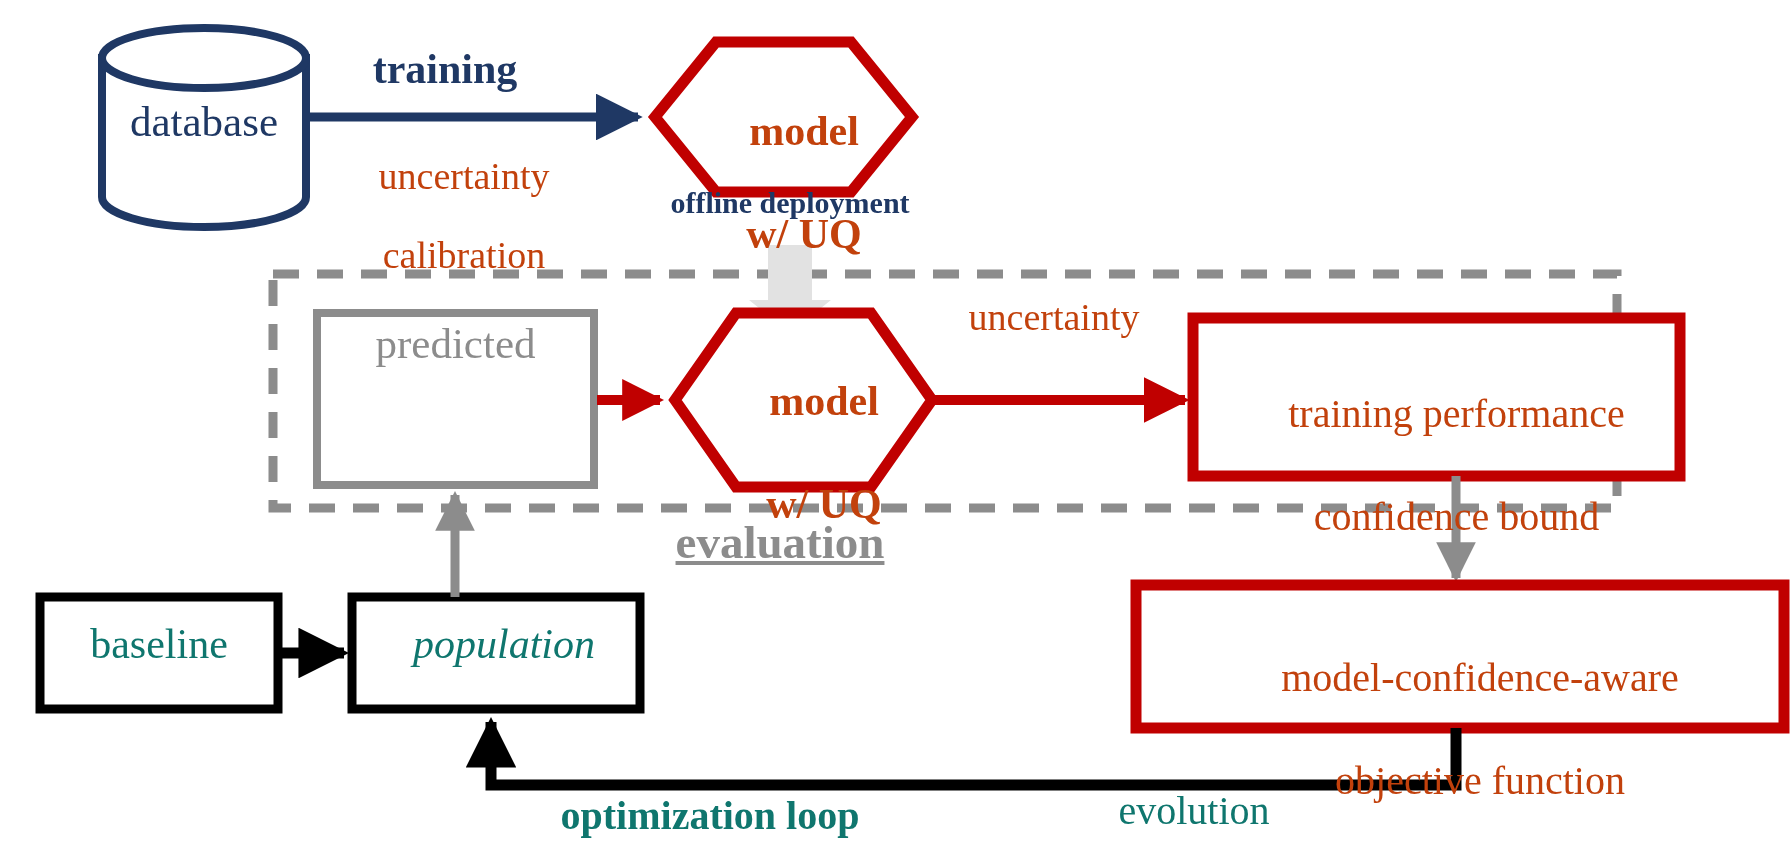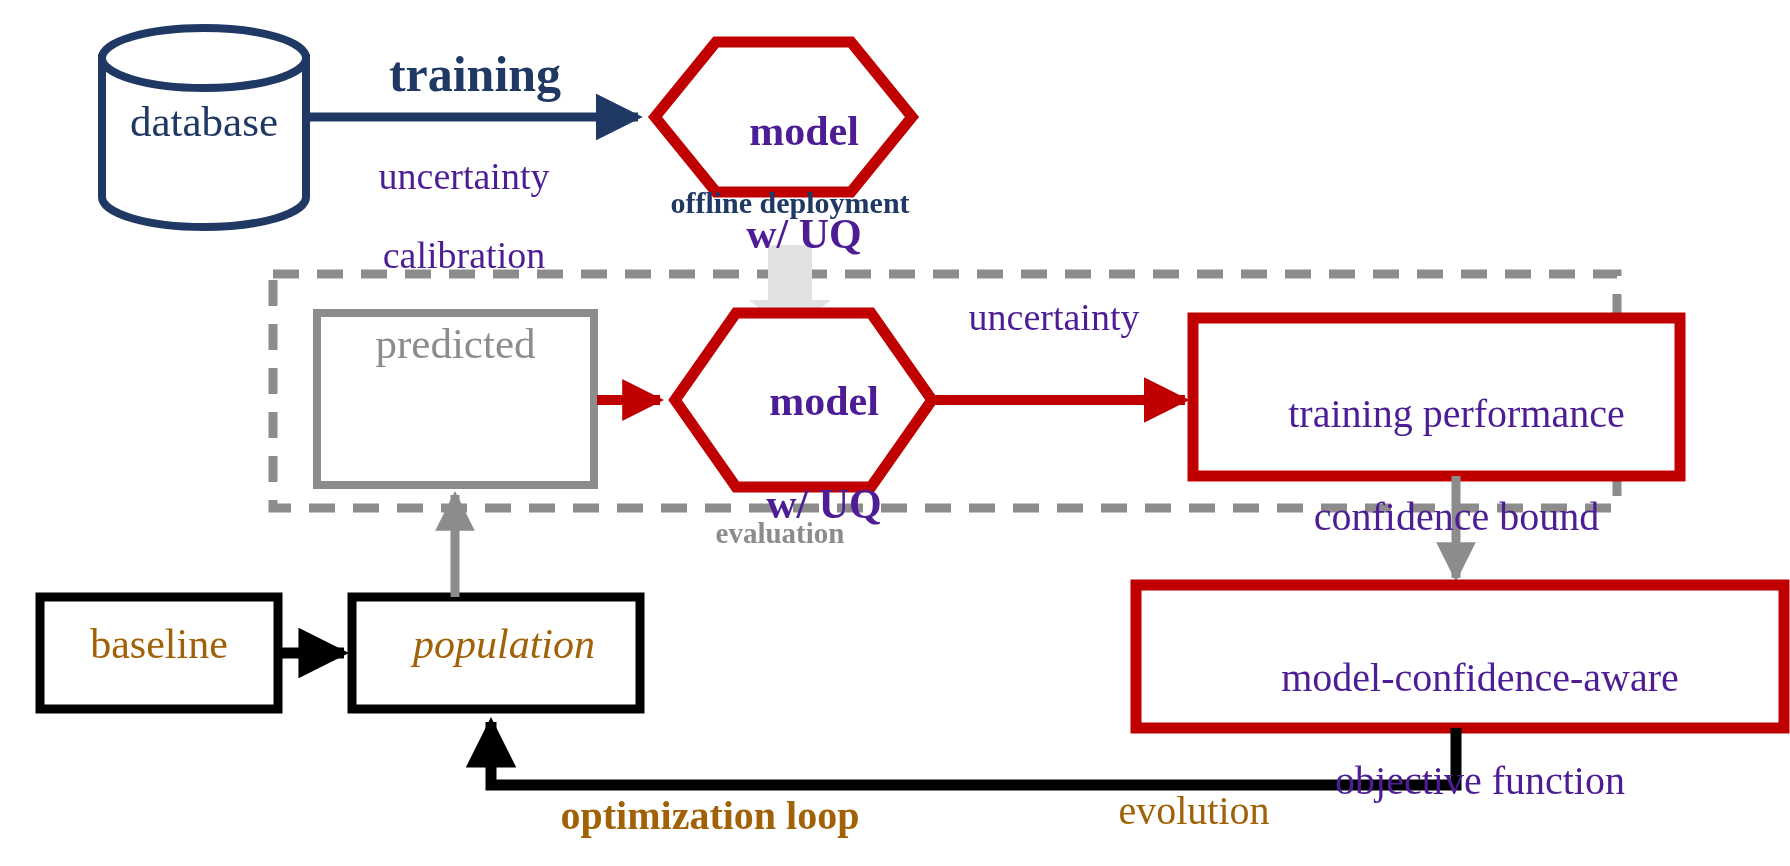--- a/index.html
+++ b/index.html
@@ -28,23 +28,23 @@
   }
   .lbl {
     position: absolute;
     font-family: "Liberation Serif", "DejaVu Serif", serif;
     white-space: pre;
     line-height: 1.04;
     text-align: center;
     pointer-events: none;
   }
   .navy { color: #1F3864; }
-  .red  { color: #4c1d95; }
+  .red  { color: #c2410c; }
   .grey { color: #8C8C8C; }
-  .blk  { color: #a16207; }
+  .blk  { color: #0f766e; }
   .bold { font-weight: bold; }
 </style>
 </head>
 <body>
 
 <div id="diagram-root">
 
   <svg class="canvas" viewBox="0 0 1790 866">
     <defs>
       <marker id="arrow-navy" viewBox="0 0 10 10" refX="9" refY="5" markerWidth="5.2" markerHeight="5.2" orient="auto-start-reverse">
@@ -97,21 +97,21 @@
 
     <rect x="352" y="597" width="288" height="112" fill="#ffffff" stroke="#000000" stroke-width="9"></rect>
 
     <line x1="455" y1="597" x2="455" y2="495" stroke="#8C8C8C" stroke-width="9" marker-end="url(#arrow-grey)"></line>
 
     <path d="M 1456 728 L 1456 785 L 491 785 L 491 722" fill="none" stroke="#000000" stroke-width="11" marker-end="url(#arrow-black)"></path>
   </svg>
 
   <div class="lbl navy" style="left:102px; top:100px; width:204px; font-size:43px;">database</div>
 
-  <div class="lbl navy bold" style="left:310px; top:48px; width:270px; font-size:50px;padding-left:30px;">training</div>
+  <div class="lbl navy bold" style="left:310px; top:48px; width:270px; font-size:42px;">training</div>
 
   <div class="lbl red" style="left:300px; top:117px; width:290px; font-size:38px;">
     <span>uncertainty</span><br>
     <span>calibration</span>
   </div>
 
   <div class="lbl red bold" style="left:700px; top:55px; width:166px; font-size:42px; line-height:1.22;">
     <span>model</span><br>
     <span>w/ UQ</span>
   </div>
@@ -127,21 +127,21 @@
 
   <div class="lbl red" style="left:890px; top:258px; width:290px; font-size:38px;">
     <span>uncertainty</span><br>
   </div>
 
   <div class="lbl red" style="left:1193px; top:337px; width:487px; font-size:40px; line-height:1.28;">
     <span>training performance</span><br>
     <span>confidence bound</span>
   </div>
 
-  <div class="lbl grey bold" style="left:620px; top:518px; width:320px; font-size:29px;">evaluation</div>
+  <div class="lbl grey bold" style="left:620px; top:518px; width:320px; font-size:47px;text-decoration:underline;">evaluation</div>
 
   <div class="lbl red" style="left:1136px; top:601px; width:648px; font-size:40px; line-height:1.28;">
     <span>model-confidence-aware</span><br>
     <span>objective function</span>
   </div>
 
   <div class="lbl blk" style="left:40px; top:623px; width:238px; font-size:42px;">baseline</div>
 
   <div class="lbl blk" style="left:360px; top:623px; width:288px; font-size:42px;font-style:italic;">population</div>
 

